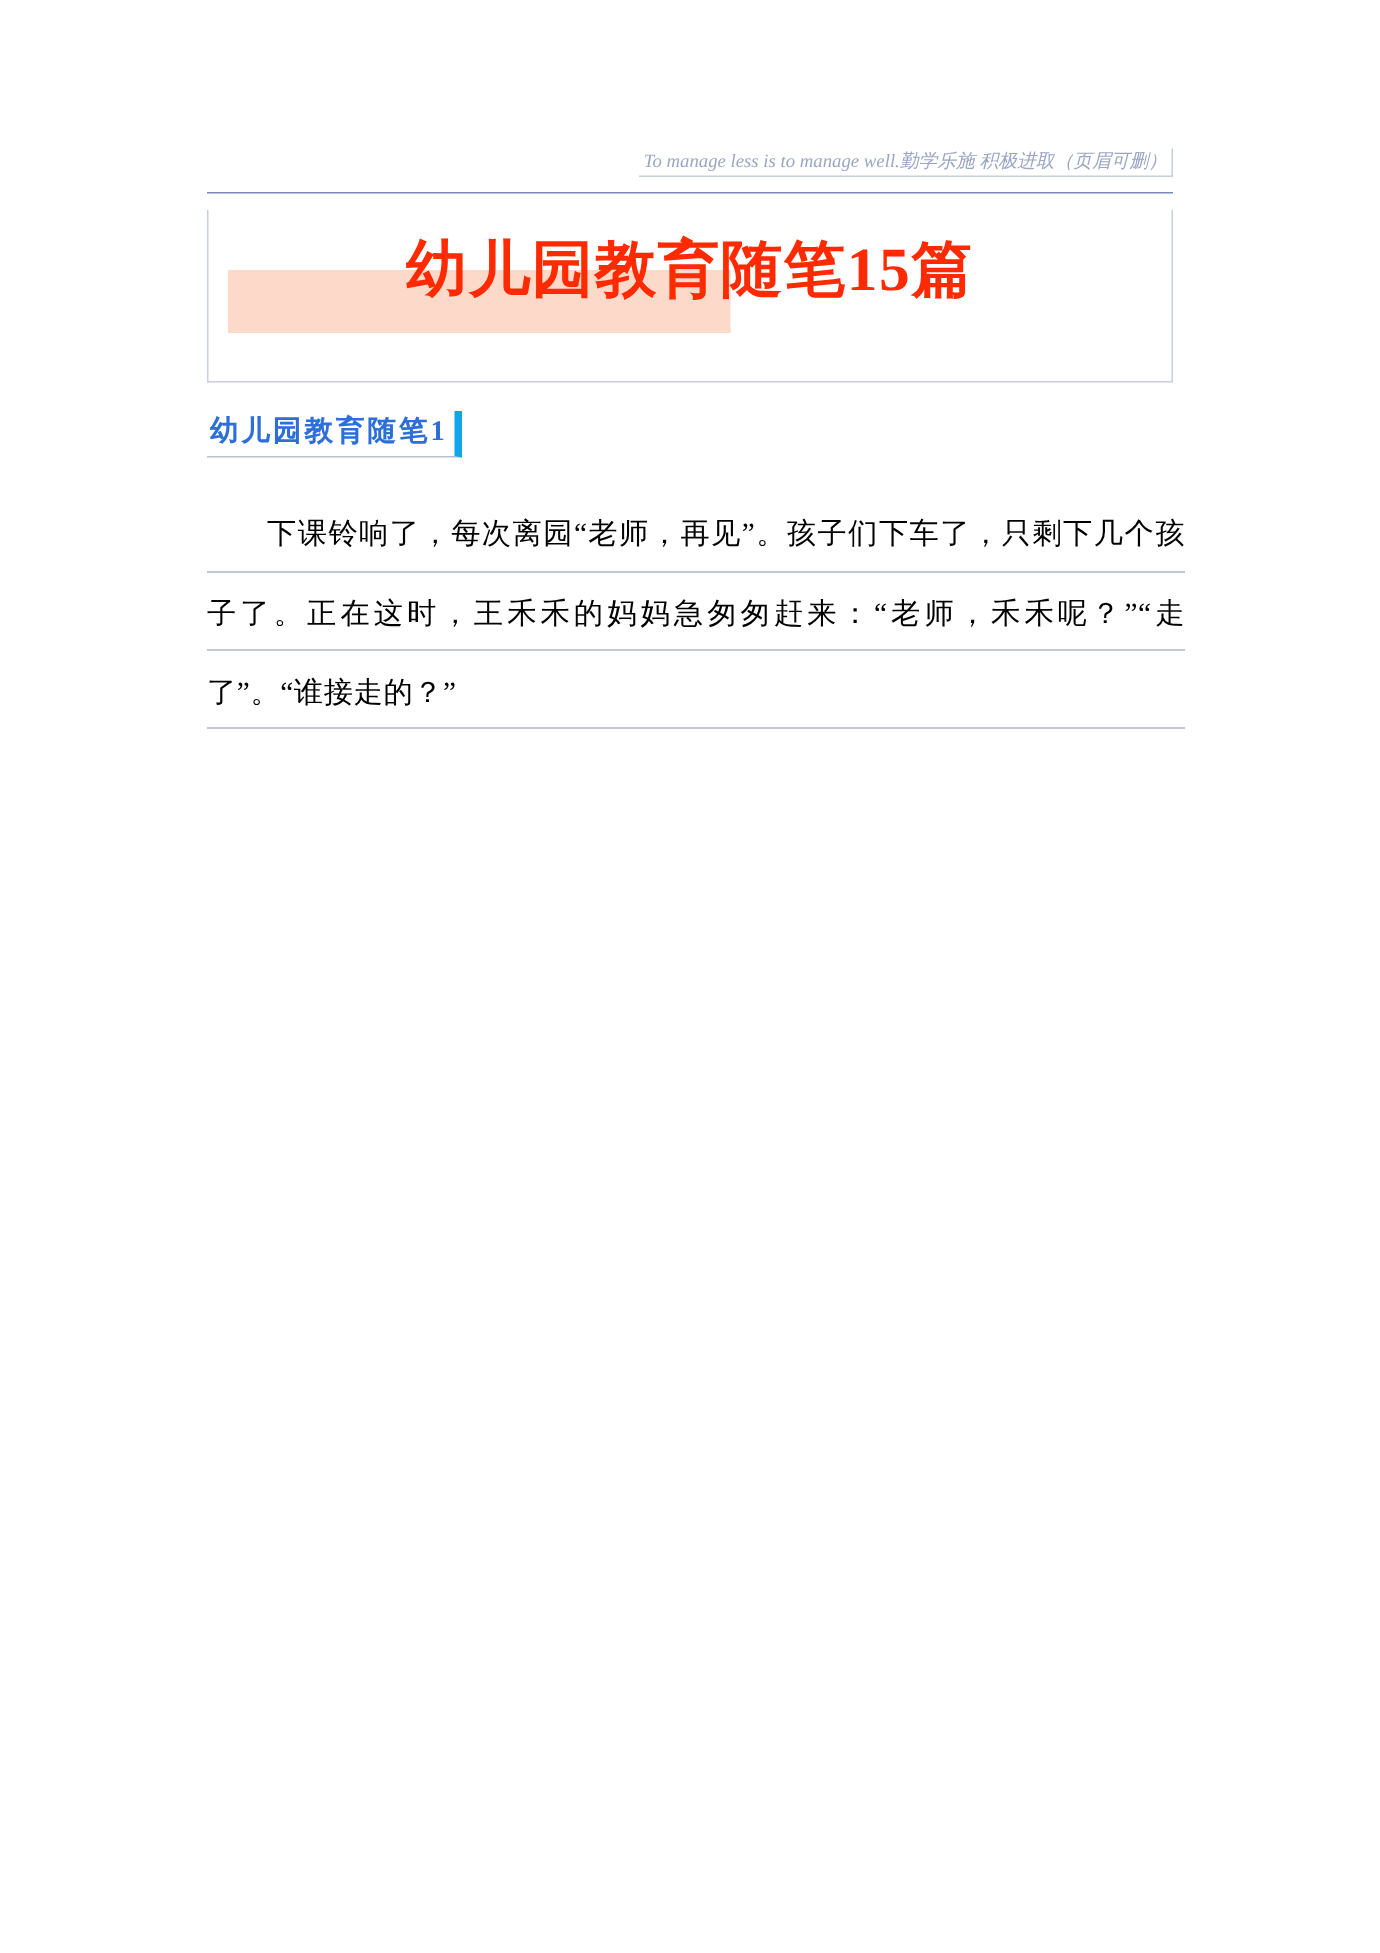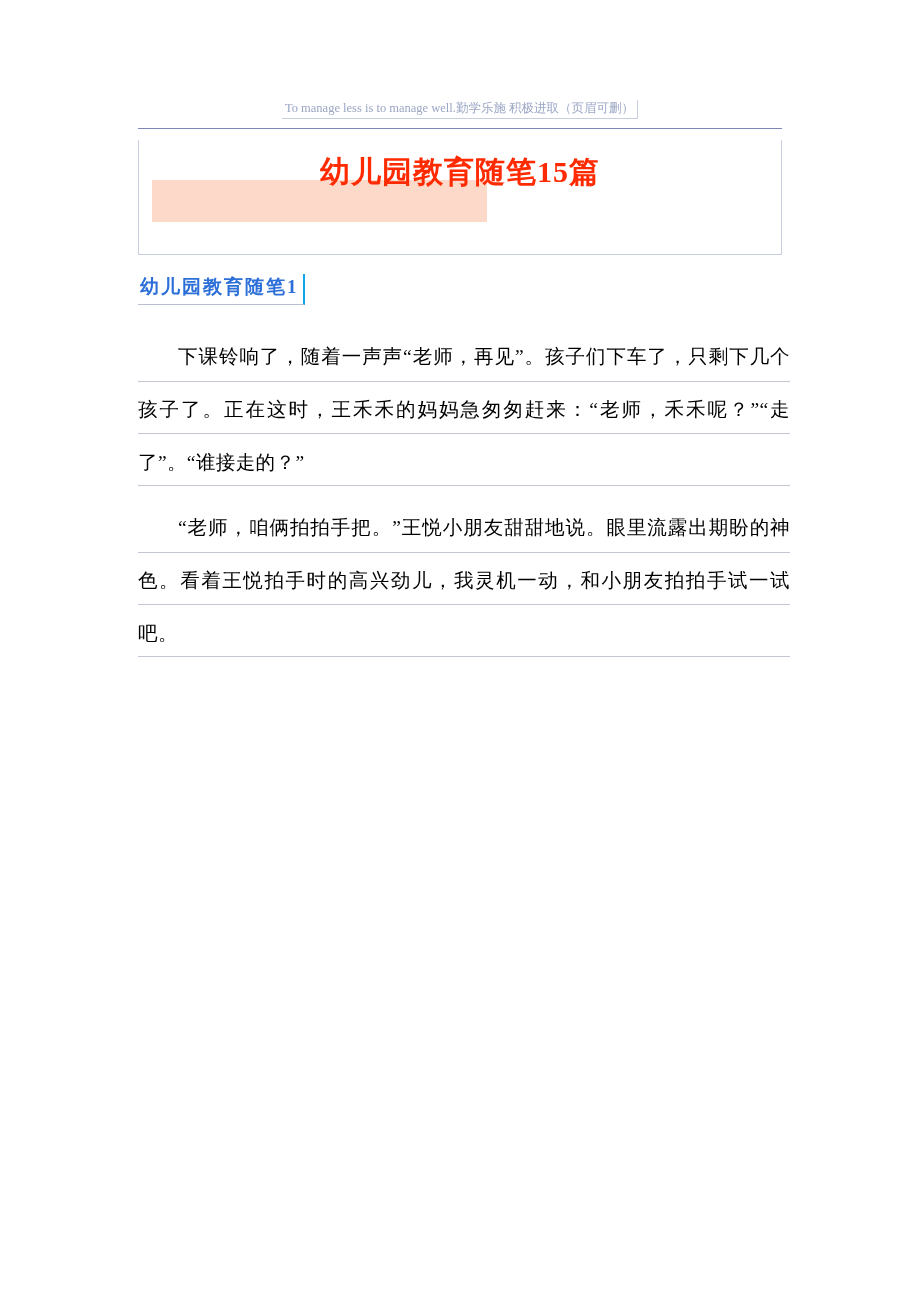--- a/index.html
+++ b/index.html
@@ -19,21 +19,22 @@
     height: 1302px;
     box-sizing: border-box;
   }
 
   
   .header {
     position: absolute;
     left: 138px;
     top: 98px;
     width: 644px;
-    text-align: center;
+    text-align: right;
+    font-style: italic;
   }
   .header-text {
     display: inline-block;
     font-size: 12.5px;
     color: #9aa6c4;
     font-family: "Liberation Serif", serif;
     letter-spacing: 0px;
     border-bottom: 1px solid #c7cede;
     border-right: 1px solid #c7cede;
     padding: 0 3px 1px 3px;
@@ -66,38 +67,38 @@
     width: 335px;
     height: 42px;
     background: #fcd9c8;
   }
   .doc-title {
     position: absolute;
     left: 138px;
     top: 152px;
     width: 644px;
     text-align: center;
-    font-size: 30px;
+    font-size: 41px;
     font-weight: bold;
     color: #ff2a00;
     font-family: "Liberation Serif", "DejaVu Serif", serif;
     letter-spacing: 1px;
   }
 
   
   .section-heading {
     position: absolute;
     left: 138px;
     top: 274px;
     font-size: 19px;
     font-weight: bold;
     color: #2d6fd8;
     letter-spacing: 2px;
     border-bottom: 1px solid #b9bed0;
-    border-right: 2px solid #0ea5e9;
+    border-right: 5px solid #0ea5e9;
     padding: 0 4px 4px 2px;
     font-family: "Liberation Serif", serif;
   }
 
   
   .body {
     position: absolute;
     left: 138px;
     top: 330px;
     width: 652px;
@@ -134,17 +135,16 @@
   </div>
   <div class="header-rule"></div>
 
   <div class="title-box"></div>
   <div class="title-hl"></div>
   <div class="doc-title">幼儿园教育随笔15篇</div>
 
   <div class="section-heading">幼儿园教育随笔1</div>
 
   <div class="body">
-    <p class="para">下课铃响了，随着一声声“老师，再见”。孩子们下车了，只剩下几个孩子了。正在这时，王禾禾的妈妈急匆匆赶来：“老师，禾禾呢？”“走了”。“谁接走的？”</p>
-    <p class="para">“老师，咱俩拍拍手把。”王悦小朋友甜甜地说。眼里流露出期盼的神色。看着王悦拍手时的高兴劲儿，我灵机一动，和小朋友拍拍手试一试吧。</p>
+    <p class="para">下课铃响了，每次离园“老师，再见”。孩子们下车了，只剩下几个孩子了。正在这时，王禾禾的妈妈急匆匆赶来：“老师，禾禾呢？”“走了”。“谁接走的？”</p>
   </div>
 
 </div>
 
 </body></html>

